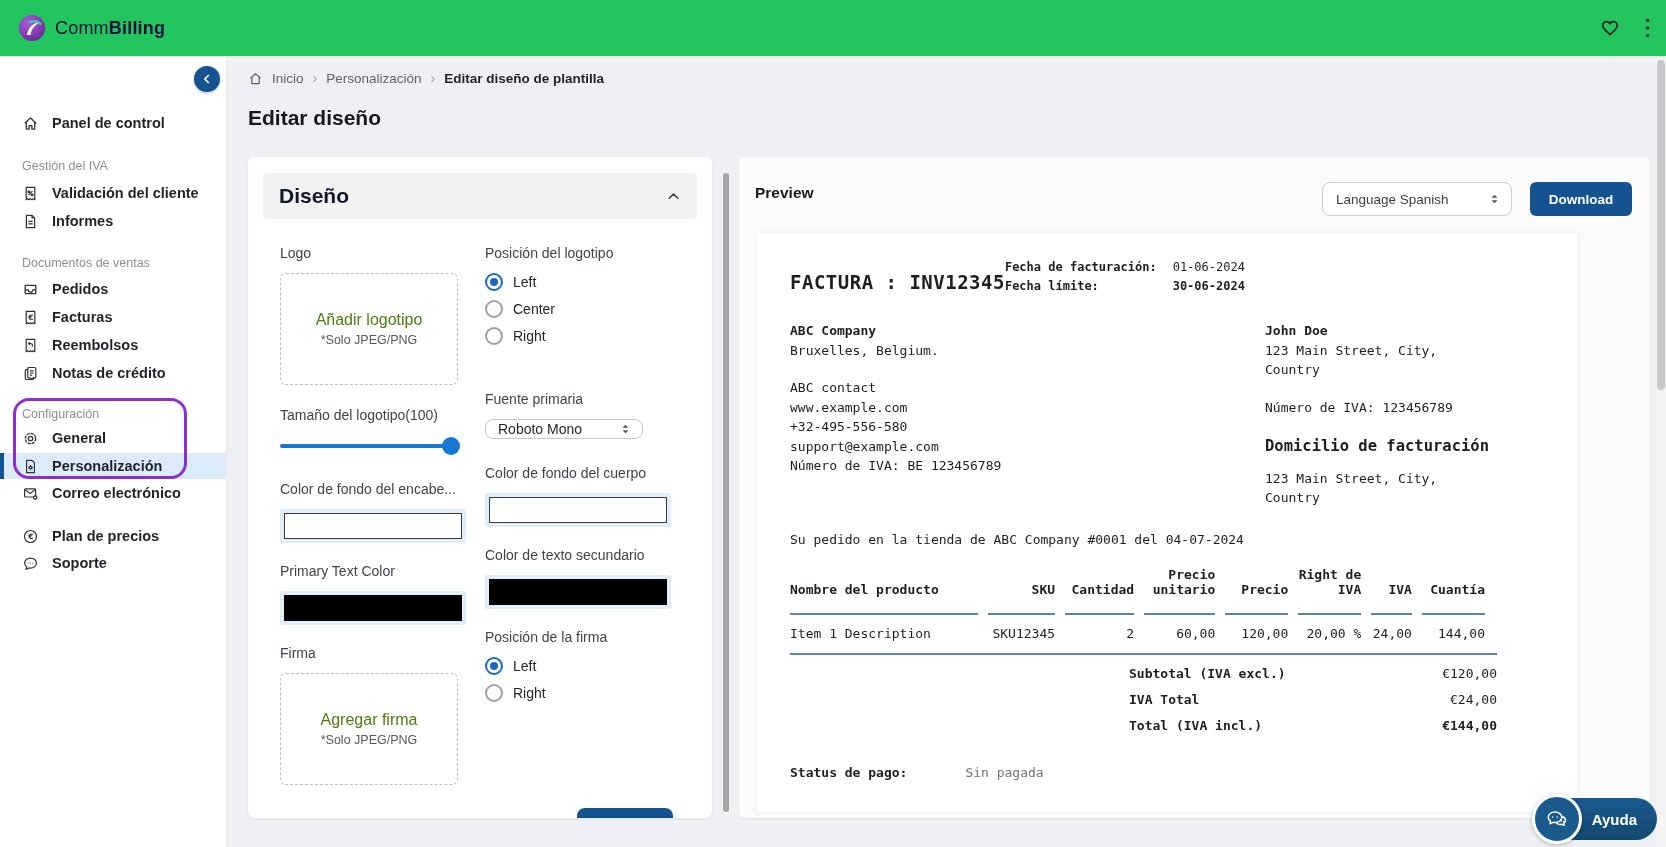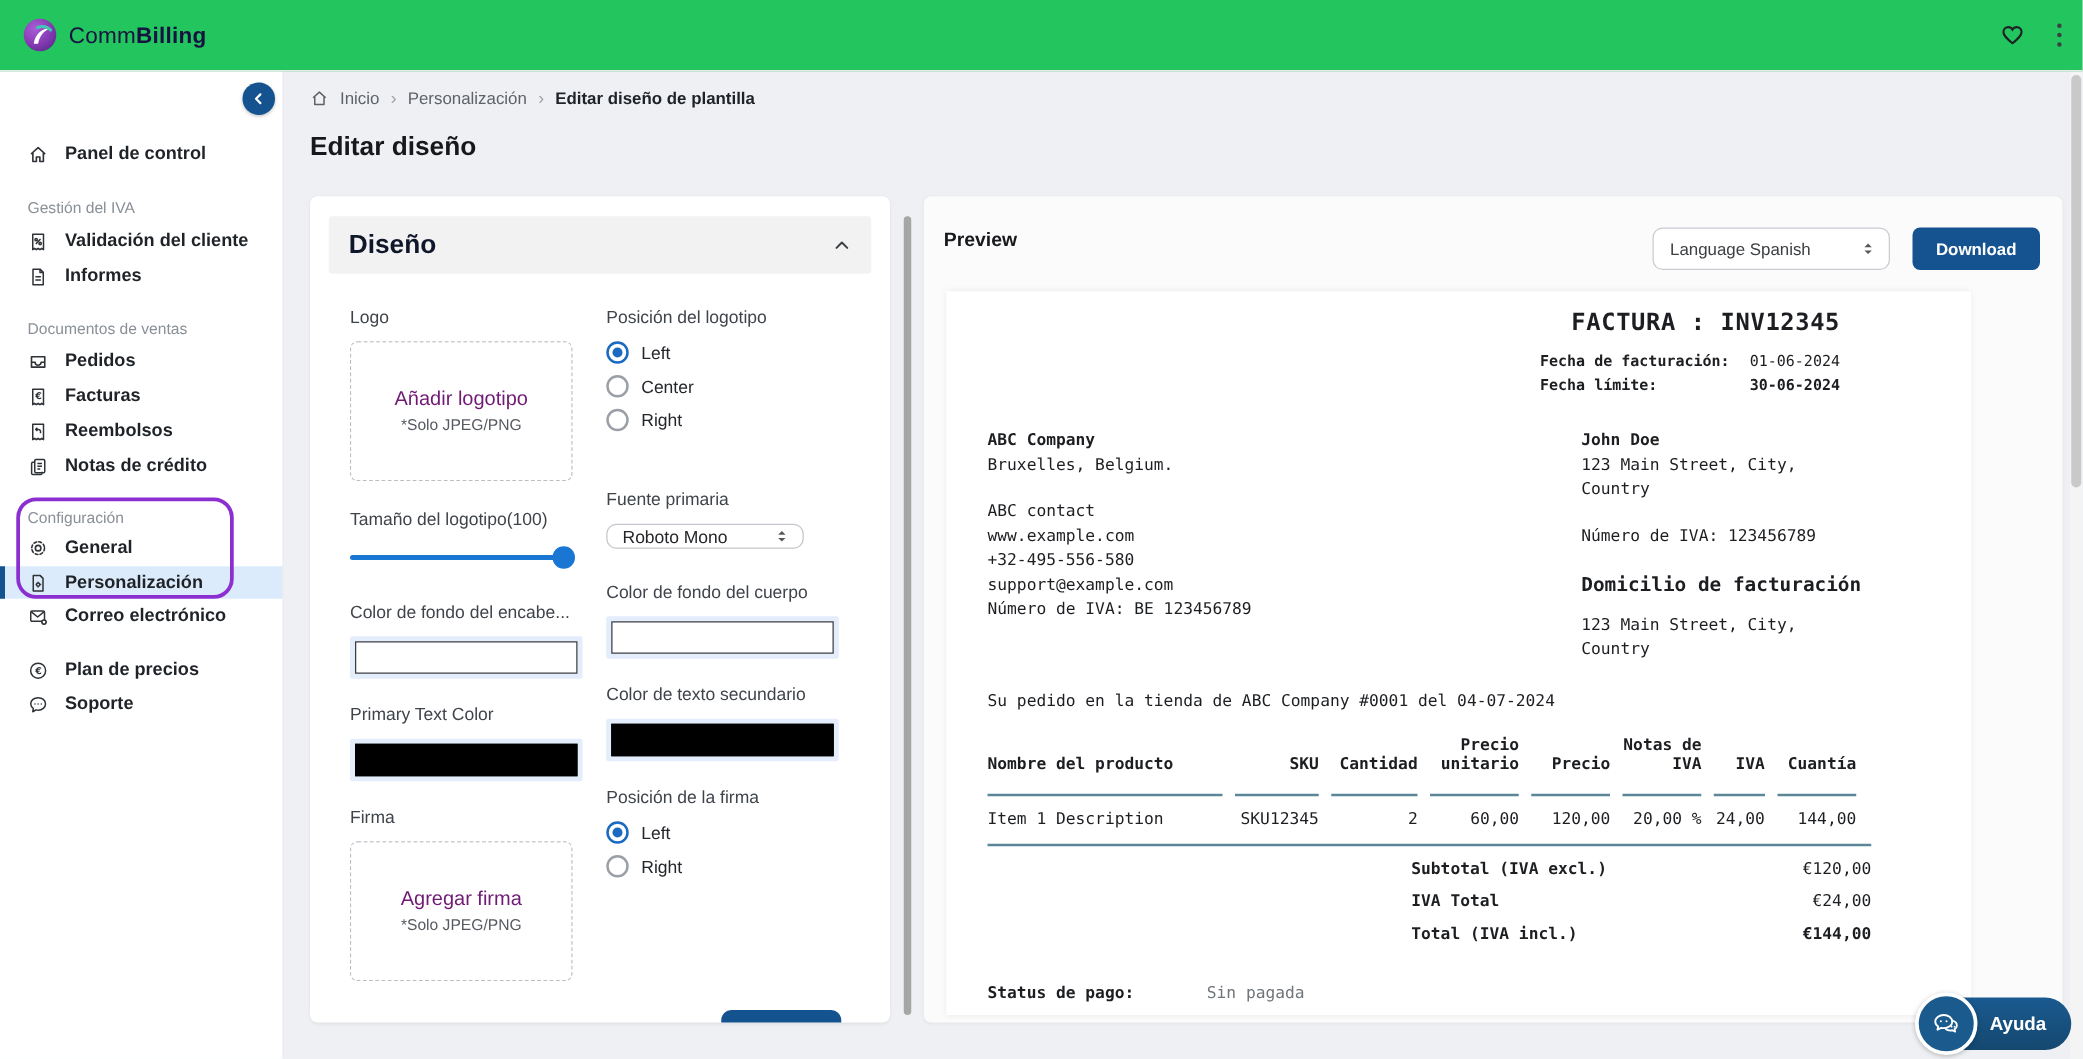--- a/index.html
+++ b/index.html
@@ -46,21 +46,21 @@
   .dc-head { margin:16px 15px 0 15px; height:46px; background:#f2f2f2; border-radius:3px;
     display:flex; align-items:center; padding:0 16px; }
   .dc-head .t { font-size:21px; font-weight:700; color:#0f172a; }
   .dc-head .chev { margin-left:auto; cursor:pointer; display:flex; }
   .dc-body { padding:26px 16px 0 32px; display:flex; }
   .col-l { width:205px; }
   .col-r { flex:1; }
   .f-label { font-size:14px; font-weight:500; color:#3f444b; margin-bottom:12px; }
   .upload-box { width:178px; height:112px; border:1.5px dashed #b9bec4; border-radius:6px;
     display:flex; flex-direction:column; align-items:center; justify-content:center; gap:4px; cursor:pointer; }
-  .upload-main { font-size:16px; color:#701a75; }
+  .upload-main { font-size:16px; color:#4d7c0f; }
   .upload-hint { font-size:12.5px; color:#565a60; }
   .radio-row { display:flex; align-items:center; gap:10px; margin-bottom:9px; cursor:pointer; }
   .radio { width:18px; height:18px; border-radius:50%; border:2px solid #9aa0a6; position:relative; background:#fff; }
   .radio.checked { border-color:#1a6ac2; }
   .radio.checked::after { content:""; position:absolute; left:3px; top:3px; width:8px; height:8px;
     border-radius:50%; background:#1a6ac2; }
   .radio-lbl { font-size:14px; color:#24262a; }
   .fieldrow { margin-top:22px; }
   .slider { position:relative; width:178px; height:18px; margin-top:14px; cursor:pointer; }
   .slider .track { position:absolute; left:0; right:0; top:7px; height:4px; border-radius:2px; background:#1976d2; }
@@ -89,21 +89,21 @@
     font-size:13.5px; color:#3c4043; cursor:pointer; }
   .lang-select .arrows { margin-left:auto; display:flex; }
   .download-btn { position:absolute; left:791px; top:25px; width:102px; height:34px; border:none;
     border-radius:6px; background:#14538f; color:#fff; font-size:13.5px; font-weight:700; cursor:pointer;
     font-family:"Liberation Sans", sans-serif; }
 
   
   .invoice { position:absolute; left:18px; top:76px; width:820px; height:579px; background:#fff;
     box-shadow:0 0 5px rgba(0,0,0,.08); padding:14px 80px 0 33px;
     font-family:"DejaVu Sans Mono", monospace; font-size:13px; color:#1c1e21; overflow:hidden; }
-  .inv-head { display:flex; flex-direction:column; align-items:flex-end; margin-right:25px; }
+  .inv-head { display:flex; flex-direction:row; align-items:flex-end; margin-right:35px; }
   .inv-title { font-size:19px; font-weight:700; letter-spacing:.5px; }
   .inv-dates { width:240px; margin-top:8px; }
   .inv-date-row { display:flex; justify-content:space-between; font-size:12px; margin-top:5px; }
   .inv-date-row .dl { font-weight:700; }
   .inv-date-row .dv.bold { font-weight:700; }
   .inv-cols { display:flex; margin-top:28px; }
   .inv-left { flex:1; line-height:19.5px; }
   .inv-right { width:232px; line-height:19.5px; }
   .bold { font-weight:700; }
   .gap18 { height:18px; }
@@ -497,21 +497,21 @@
           <col style="width:40px">
           <col style="width:62px">
       </colgroup>
       <thead>
         <tr>
           <th class="al">Nombre del producto</th>
           <th>SKU</th>
           <th>Cantidad</th>
           <th>Precio unitario</th>
           <th>Precio</th>
-          <th>Notas de IVA</th>
+          <th>Right de IVA</th>
           <th>IVA</th>
           <th>Cuantía</th>
         </tr>
       </thead>
       <tbody>
         <tr>
           <td class="al">Item 1 Description</td>
           <td>SKU12345</td>
           <td>2</td>
           <td>60,00</td>

